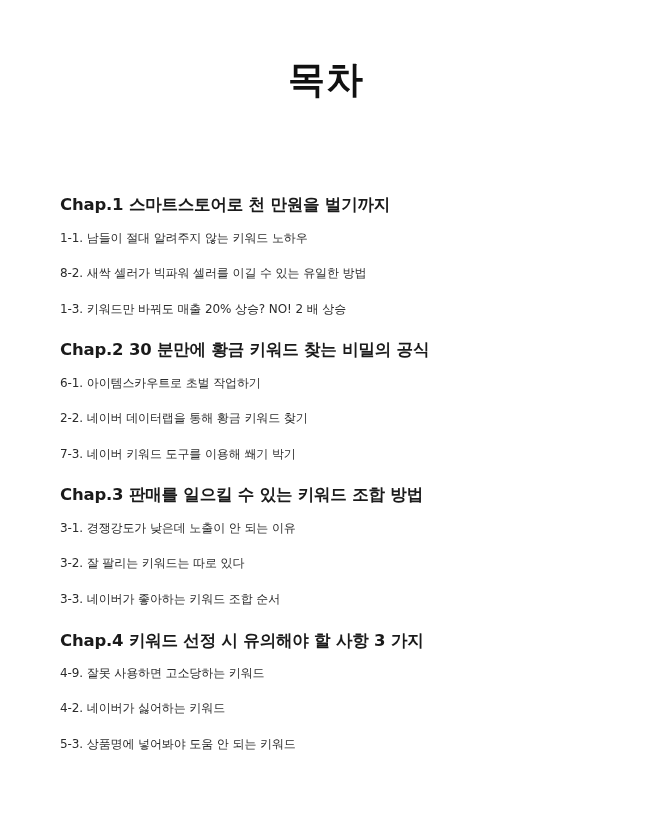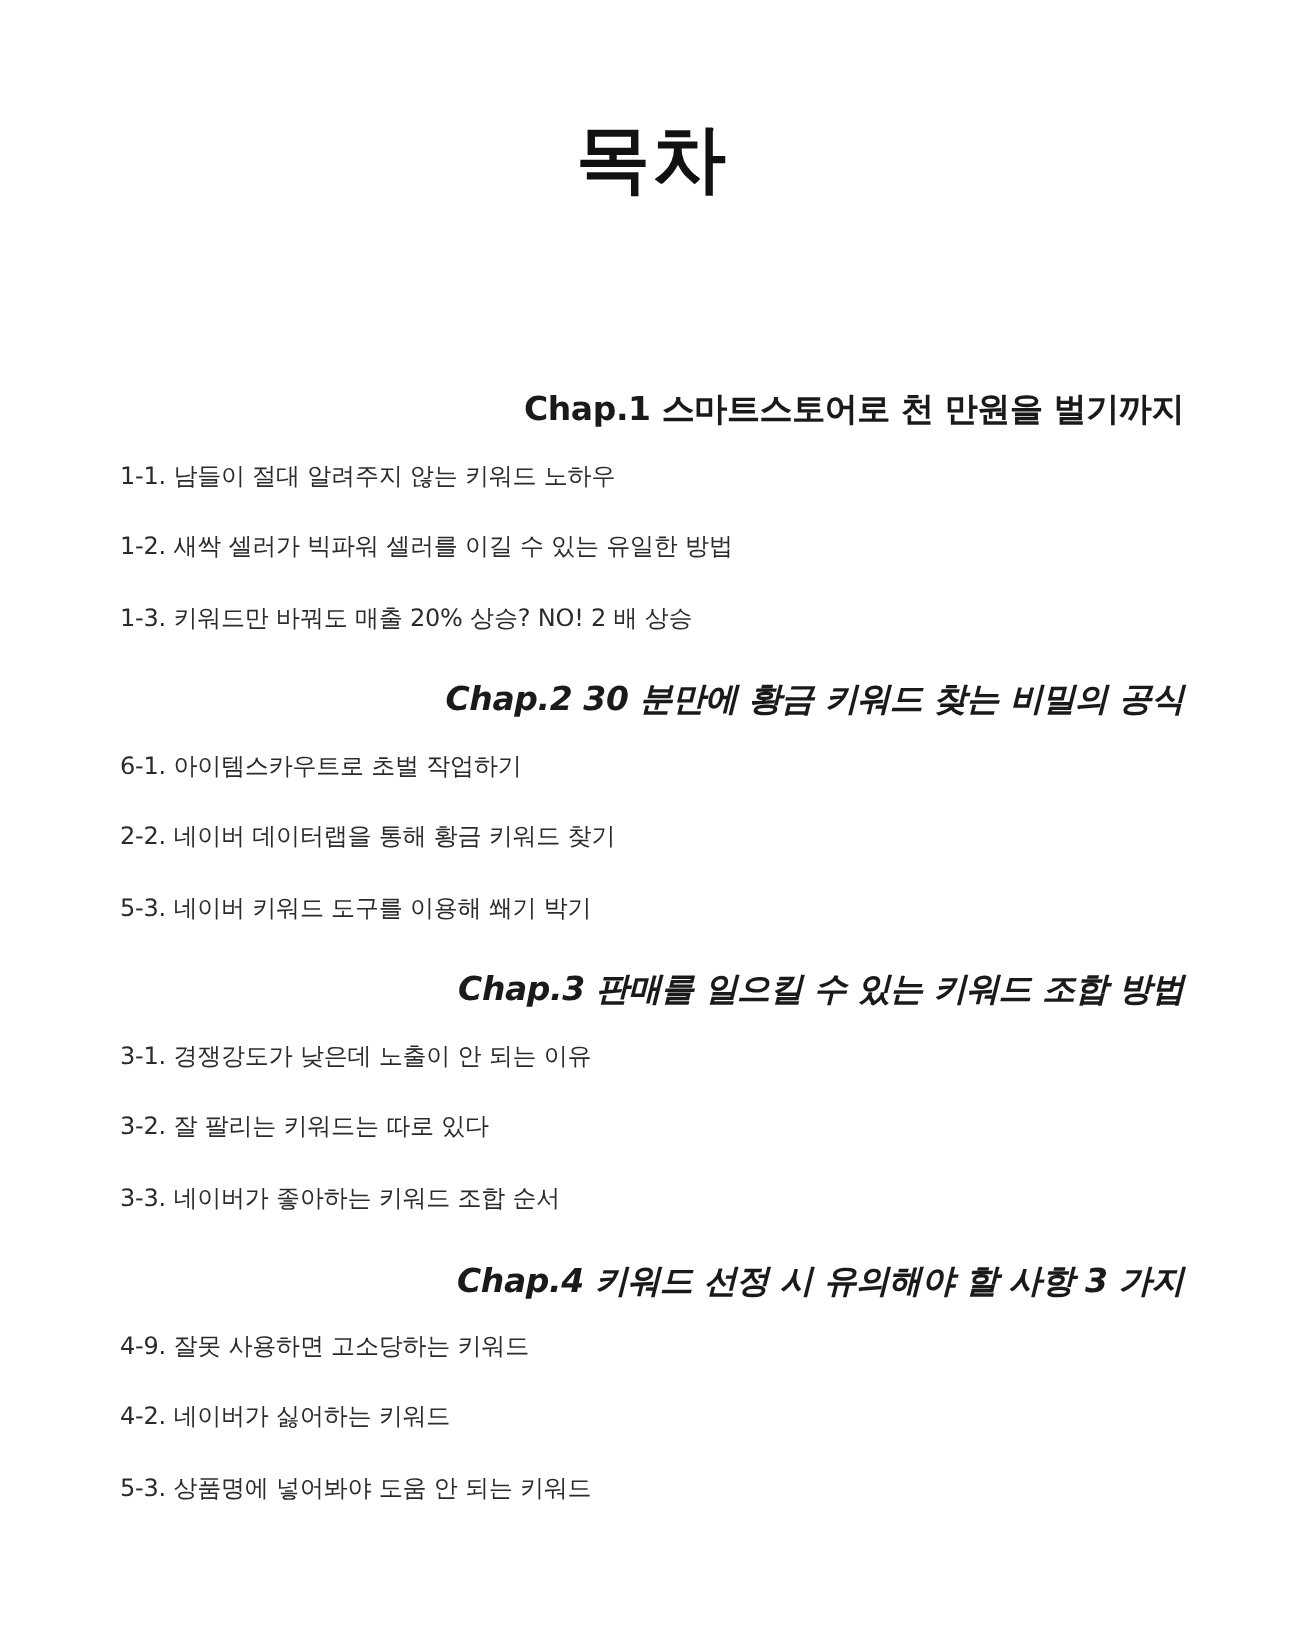--- a/index.html
+++ b/index.html
@@ -37,25 +37,23 @@
   .chapter {
     margin-bottom: 4px;
   }
   .chapter-title {
     font-size: 16.5px;
     font-weight: bold;
     color: #1a1a1a;
     margin: 0 0 14px 0;
     line-height: 1.35;
     letter-spacing: -0.2px;
-    text-align: right;
   }
   .chapter:not(:first-child) .chapter-title {
     margin-top: 22px;
-    font-style: italic;
   }
   .toc-item {
     font-size: 12px;
     color: #2b2b2b;
     margin: 0 0 20px 0;
     line-height: 1.3;
     letter-spacing: -0.1px;
   }
   .chapter-items .toc-item:last-child {
     margin-bottom: 10px;
@@ -66,31 +64,31 @@
 
 <div class="page">
   <h1 class="doc-title">목차</h1>
 
   <div class="toc">
 
     <div class="chapter">
       <h2 class="chapter-title">Chap.1 스마트스토어로 천 만원을 벌기까지</h2>
       <div class="chapter-items">
         <p class="toc-item">1-1. 남들이 절대 알려주지 않는 키워드 노하우</p>
-        <p class="toc-item">1-2. 새싹 셀러가 빅파워 셀러를 이길 수 있는 유일한 방법</p>
+        <p class="toc-item">8-2. 새싹 셀러가 빅파워 셀러를 이길 수 있는 유일한 방법</p>
         <p class="toc-item">1-3. 키워드만 바꿔도 매출 20% 상승? NO! 2 배 상승</p>
       </div>
     </div>
 
     <div class="chapter">
       <h2 class="chapter-title">Chap.2 30 분만에 황금 키워드 찾는 비밀의 공식</h2>
       <div class="chapter-items">
         <p class="toc-item">6-1. 아이템스카우트로 초벌 작업하기</p>
         <p class="toc-item">2-2. 네이버 데이터랩을 통해 황금 키워드 찾기</p>
-        <p class="toc-item">5-3. 네이버 키워드 도구를 이용해 쐐기 박기</p>
+        <p class="toc-item">7-3. 네이버 키워드 도구를 이용해 쐐기 박기</p>
       </div>
     </div>
 
     <div class="chapter">
       <h2 class="chapter-title">Chap.3 판매를 일으킬 수 있는 키워드 조합 방법</h2>
       <div class="chapter-items">
         <p class="toc-item">3-1. 경쟁강도가 낮은데 노출이 안 되는 이유</p>
         <p class="toc-item">3-2. 잘 팔리는 키워드는 따로 있다</p>
         <p class="toc-item">3-3. 네이버가 좋아하는 키워드 조합 순서</p>
       </div>

